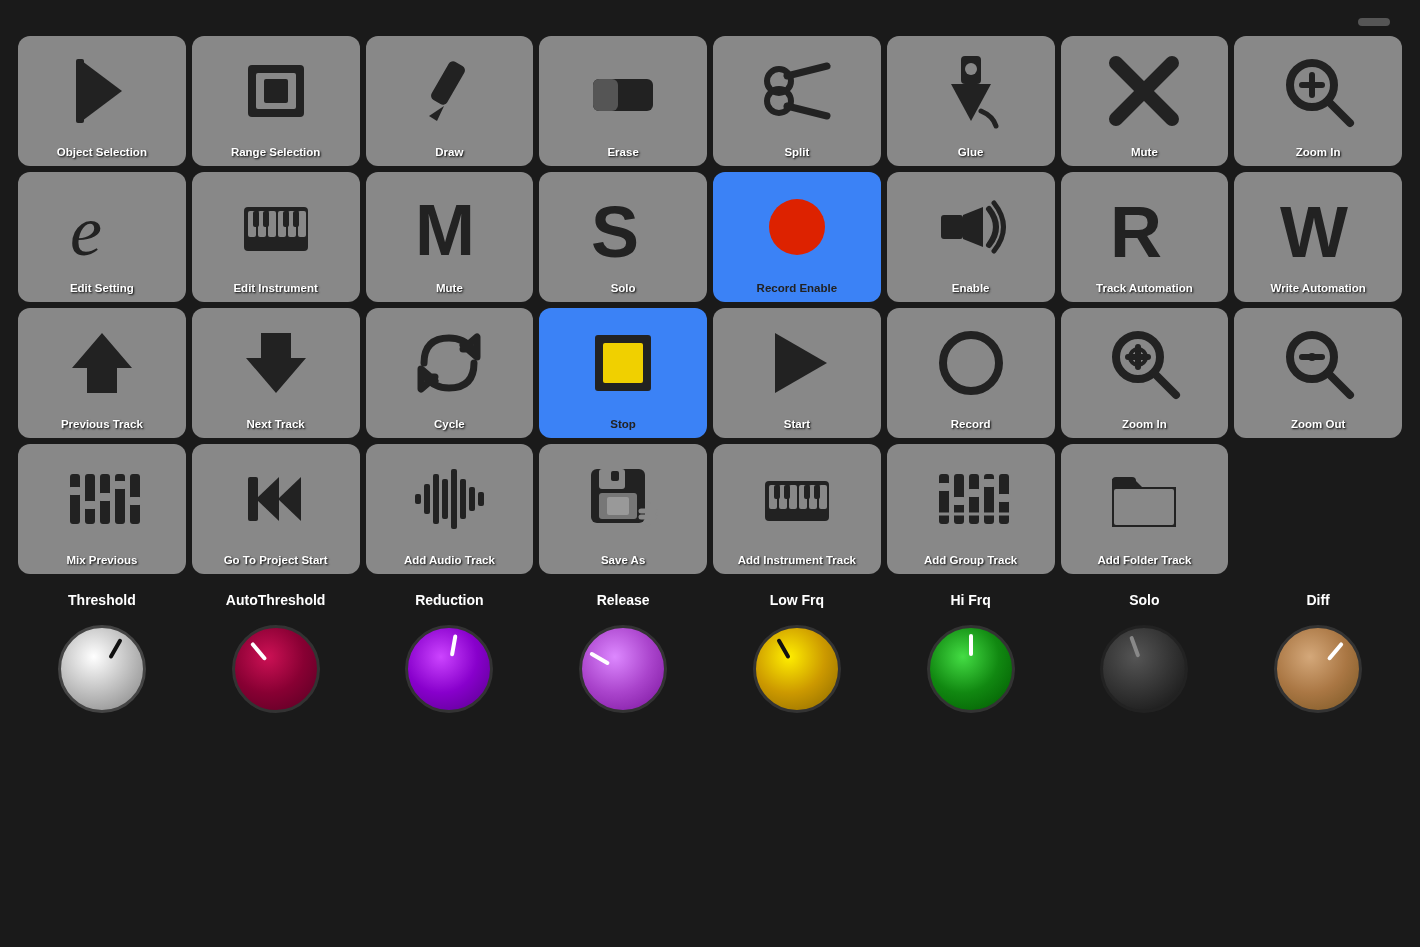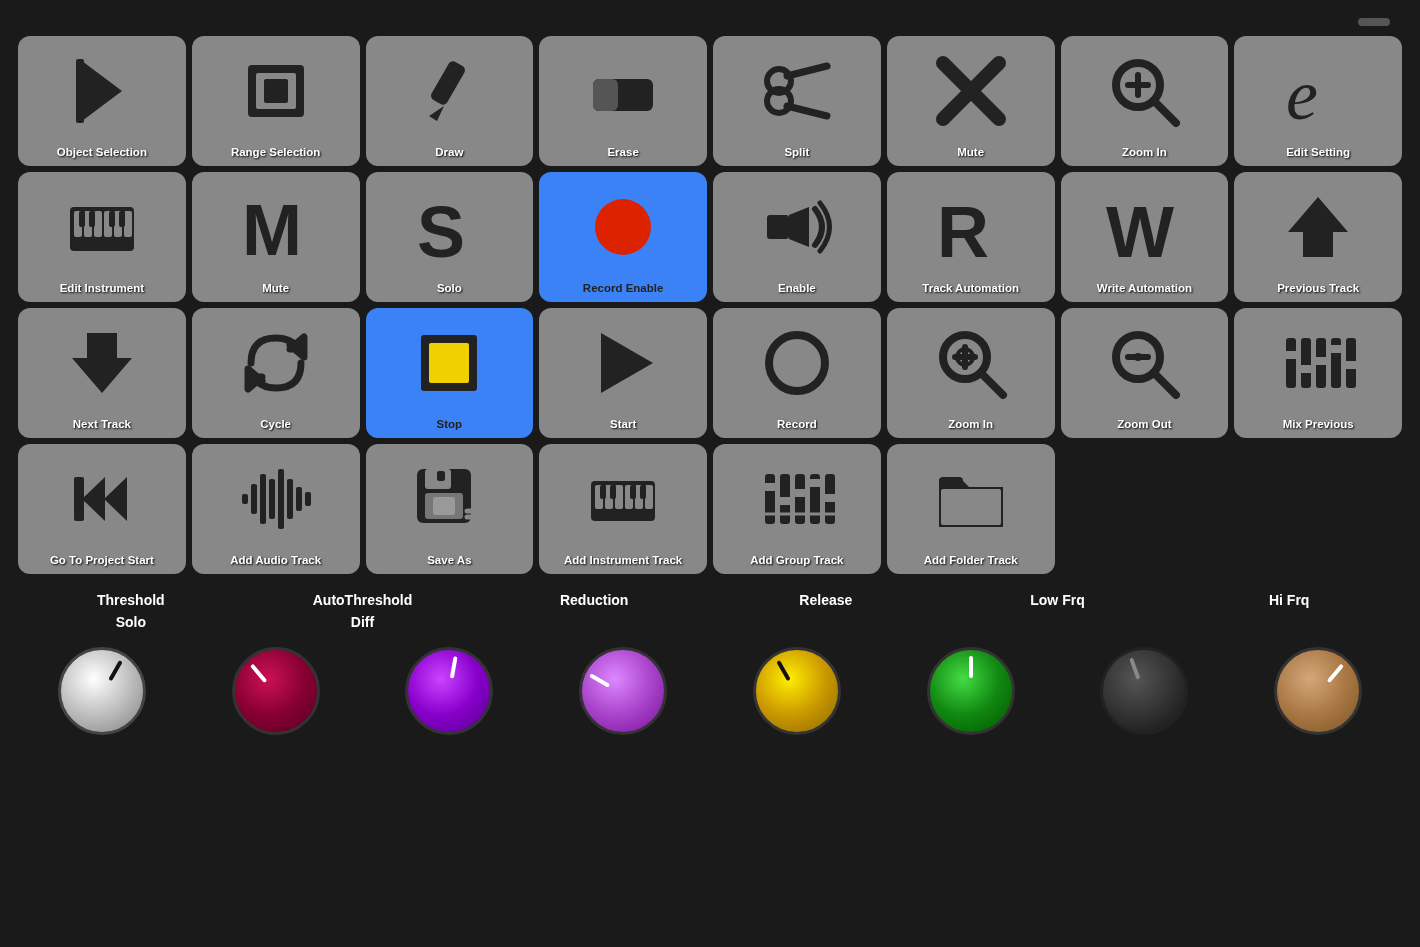--- a/index.html
+++ b/index.html
@@ -107,21 +107,21 @@
       text-shadow: 1px 1px 2px #000;
     }
     .btn-cell.yellow-bg .btn-label { color: #222; text-shadow: none; }
 
     
     .knobs-section {
       padding: 10px 18px 0 18px;
     }
     .knob-labels {
       display: grid;
-      grid-template-columns: repeat(6, 1fr);
+      grid-template-columns: repeat(8, 1fr);
       gap: 6px;
       margin-bottom: 6px;
     }
     .knob-label {
       text-align: center;
       font-size: 14px;
       font-weight: bold;
       color: #fff;
     }
     .knobs-row {
@@ -266,20 +266,31 @@
           <circle cx="22" cy="50" r="12" fill="none" stroke="#222" stroke-width="6"></circle>
           <line x1="30" y1="25" x2="70" y2="15" stroke="#222" stroke-width="7" stroke-linecap="round"></line>
           <line x1="30" y1="55" x2="70" y2="65" stroke="#222" stroke-width="7" stroke-linecap="round"></line>
         </svg>
       </div>
       <div class="btn-label">Split</div>
     </div>
     <div class="btn-cell">
       <div class="btn-icon">
         <svg viewBox="0 0 80 80">
+          <rect x="30" y="5" width="20" height="28" rx="4" fill="#222"></rect>
+          <path d="M20,33 L40,70 L60,33 Z" fill="#222"></path>
+          <circle cx="40" cy="18" r="6" fill="#888"></circle>
+          <path d="M50,60 Q62,65 65,75" stroke="#222" stroke-width="5" fill="none" stroke-linecap="round"></path>
+        </svg>
+      </div>
+      <div class="btn-label">Glue</div>
+    </div>
+    <div class="btn-cell">
+      <div class="btn-icon">
+        <svg viewBox="0 0 80 80">
           <line x1="12" y1="12" x2="68" y2="68" stroke="#222" stroke-width="14" stroke-linecap="round"></line>
           <line x1="68" y1="12" x2="12" y2="68" stroke="#222" stroke-width="14" stroke-linecap="round"></line>
         </svg>
       </div>
       <div class="btn-label">Mute</div>
     </div>
     <div class="btn-cell">
       <div class="btn-icon">
         <svg viewBox="0 0 80 80">
           <circle cx="34" cy="34" r="22" fill="none" stroke="#222" stroke-width="8"></circle>

